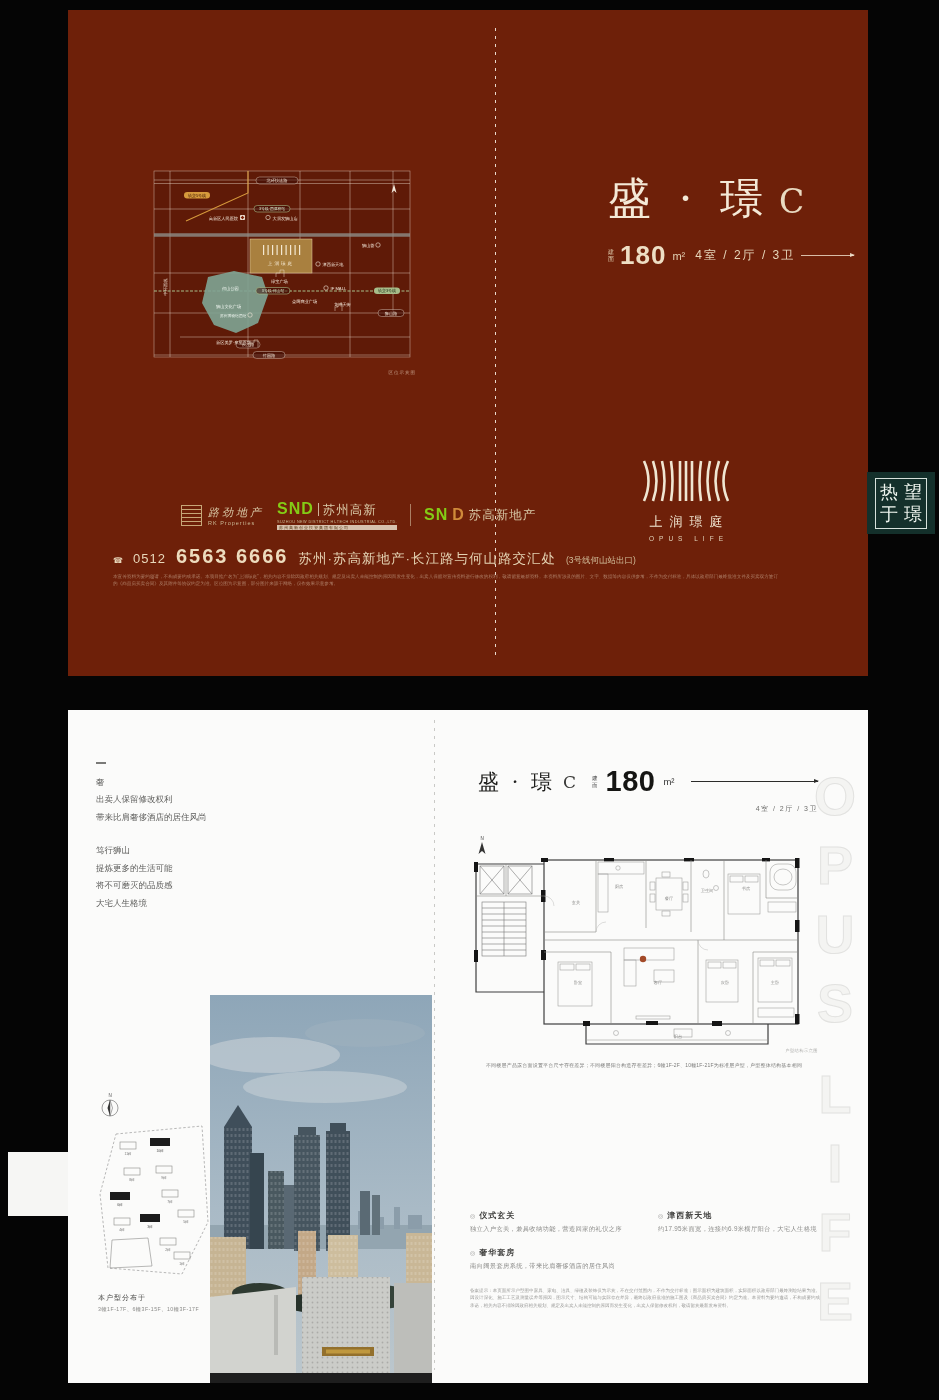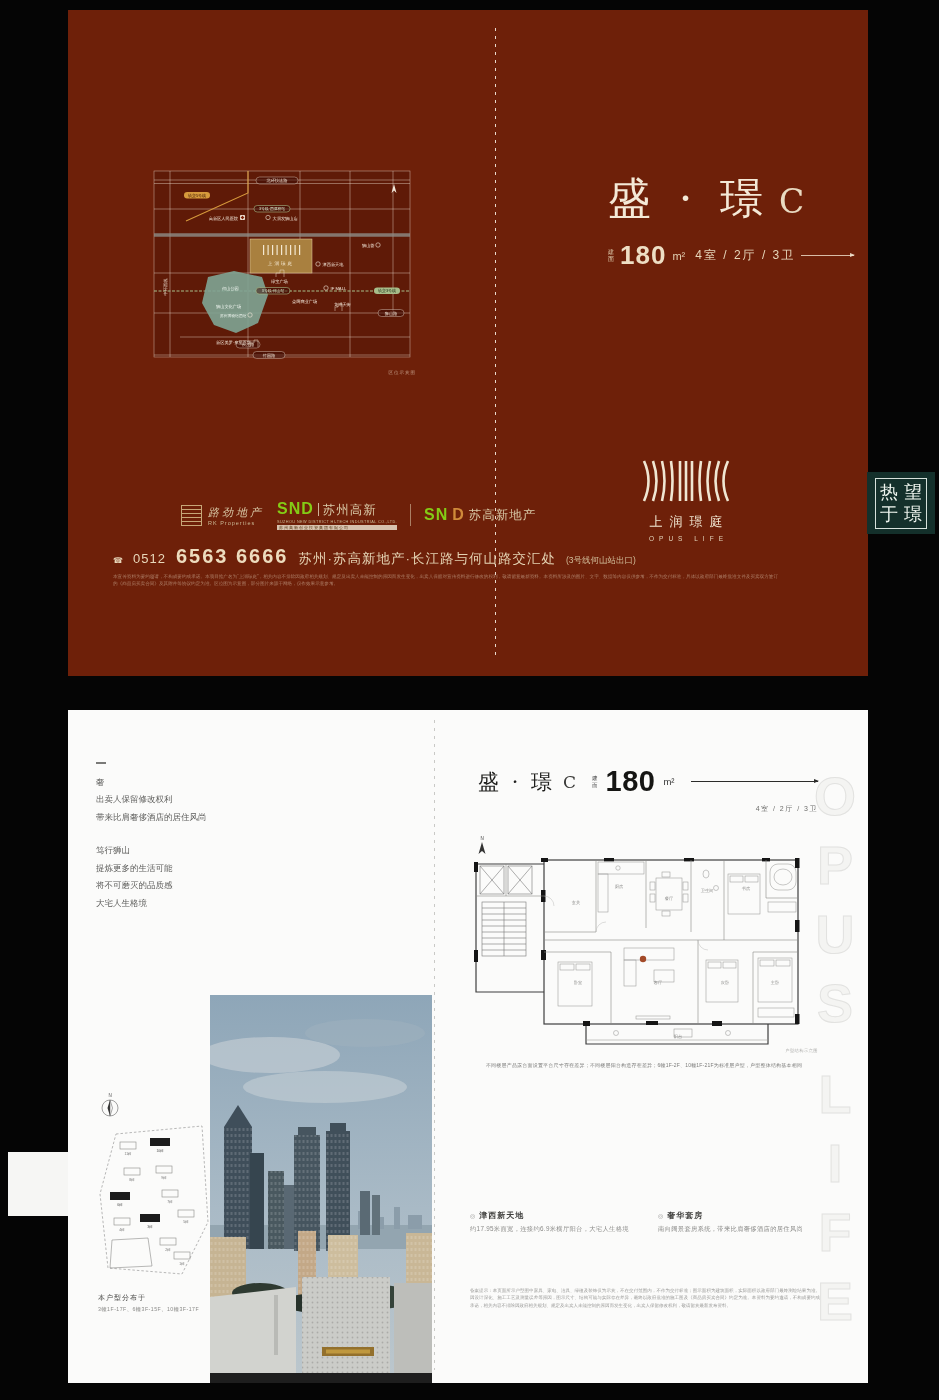--- a/index.html
+++ b/index.html
@@ -548,20 +548,27 @@
         <text x="241" y="60">卫生间</text>
       </g>
     </svg>
     <div class="plan-note">户型结构示意图</div>
     <div class="plan-disc">不同楼层产品露台面设置平台尺寸存在差异；不同楼层阳台构造存在差异；6幢1F-2F、10幢1F-21F为标准层户型，户型整体结构基本相同</div>
 
     <div class="features">
       <div class="feat">
         <div class="ft">
             <span class="bullet">◎</span>
+            <span>仪式玄关</span>
+          </div>
+        <div class="fd">独立入户玄关，兼具收纳功能，营造回家的礼仪之序</div>
+      </div>
+      <div class="feat">
+        <div class="ft">
+            <span class="bullet">◎</span>
             <span>津西新天地</span>
           </div>
         <div class="fd">约17.95米面宽，连接约6.9米横厅阳台，大宅人生格境</div>
       </div>
       <div class="feat">
         <div class="ft">
             <span class="bullet">◎</span>
             <span>奢华套房</span>
           </div>
         <div class="fd">南向阔景套房系统，带来比肩奢侈酒店的居住风尚</div>

